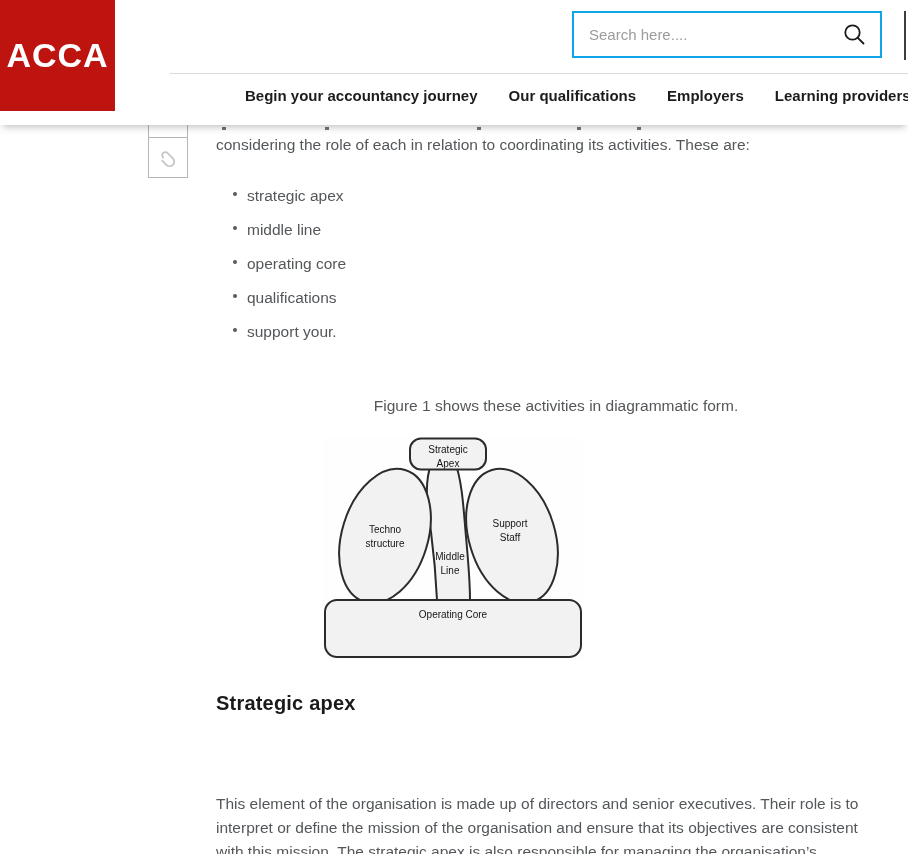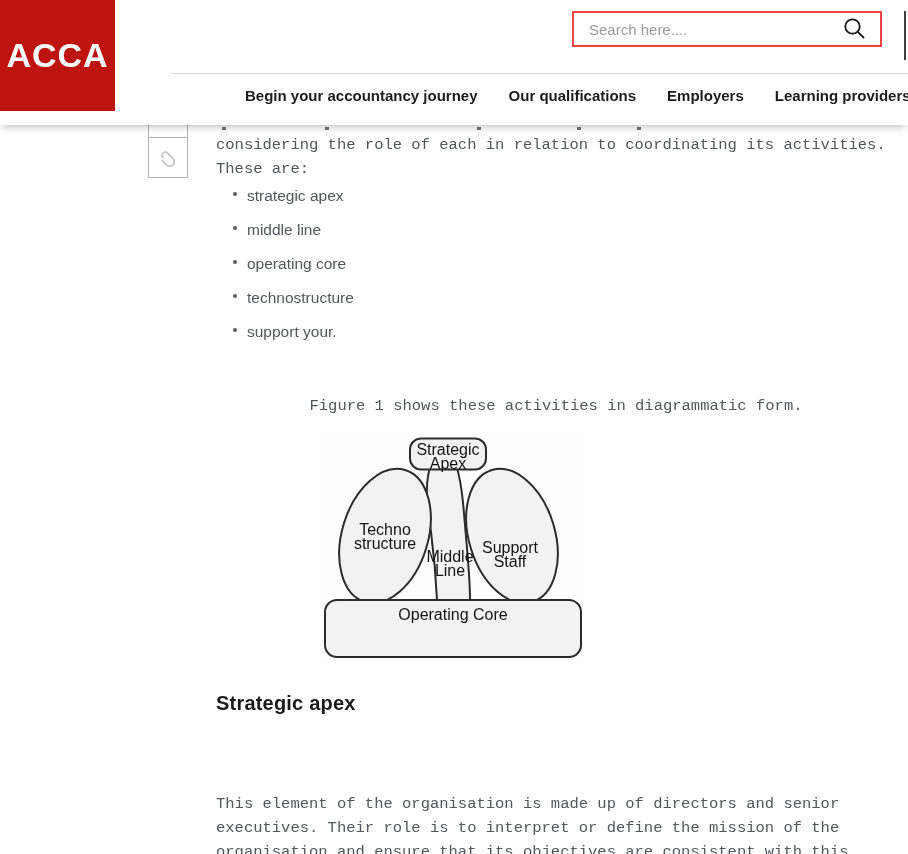--- a/index.html
+++ b/index.html
@@ -18,22 +18,22 @@
     background:#ffffff; z-index:10;
     box-shadow:0 5px 7px -3px rgba(0,0,0,0.25);
   }
   .logo {
     position:absolute; left:0; top:0; width:115px; height:111px;
     background:#be1410; color:#ffffff;
     display:flex; align-items:center; justify-content:center;
     font-weight:bold; font-size:34px; letter-spacing:1px;
   }
   .search-box {
-    position:absolute; left:572px; top:11px; width:310px; height:36px;
-    border:2px solid #ef4444; background:#fff;
+    position:absolute; left:572px; top:11px; width:310px; height:47px;
+    border:2px solid #0ea5e9; background:#fff;
     display:flex; align-items:center;
   }
   .search-input {
     flex:1; border:none; outline:none; background:transparent;
     font-family:"Liberation Sans", sans-serif;
     font-size:15px; color:#444; padding:0 8px 0 15px;
   }
   .search-input::placeholder { color:#9b9b9b; opacity:1; }
   .search-icon { width:24px; height:24px; margin-right:13px; cursor:pointer; flex:none; }
   .edge-clip {
@@ -62,43 +62,43 @@
     display:flex; align-items:center; justify-content:center; cursor:pointer;
   }
   .paperclip { width:22px; height:22px; transform:rotate(-45deg); }
 
   
   .remnants {
     position:absolute; left:222px; top:127px; width:4px; height:3px; background:#5c5c5c;
     box-shadow:103px 0 0 #5c5c5c, 255px 0 0 #5c5c5c, 355px 0 0 #5c5c5c, 415px 0 0 #5c5c5c;
     opacity:.85;
   }
-  .body-text { font-size:15.5px; line-height:24px; color:#54575a;font-family:Liberation Mono, monospace; }
+  .body-text { font-size:15.5px; line-height:24px; color:#54575a; }
   .intro-line  { position:absolute; left:216px; top:133px; width:680px; }
   .bullet-list { position:absolute; left:232px; top:184px; list-style:none; }
   .bullet-list li {
     position:relative; padding-left:15px; margin-bottom:10px;
     font-size:15.5px; line-height:24px; color:#54575a;
   }
   .bullet-list li::before {
     content:""; position:absolute; left:1px; top:8px;
     width:4px; height:4px; border-radius:50%; background:#5a5a5a;
   }
   .figure-lead { position:absolute; left:216px; top:394px; width:680px;text-align:center; }
 
   
   .figure { position:absolute; left:323px; top:437px; width:260px; height:224px; background:#fefefe; }
   .figure svg { position:absolute; left:0; top:0; }
   .fig-label {
-    position:absolute; font-size:16px; line-height:13.5px; color:#151515;
+    position:absolute; font-size:10px; line-height:13.5px; color:#151515;
     text-align:center; white-space:pre-line;
   }
   .lbl-apex      { left:75px;  top:6px;   width:100px; }
   .lbl-techno    { left:12px;  top:86px;  width:100px; }
-  .lbl-support   { left:137px; top:80px;  width:100px;margin-top:24px; }
+  .lbl-support   { left:137px; top:80px;  width:100px; }
   .lbl-middle    { left:77px;  top:113px; width:100px; }
   .lbl-operating { left:0;     top:171px; width:260px; }
 
   
   .section-heading {
     position:absolute; left:216px; top:692px;
     font-size:20px; font-weight:bold; color:#1a1a1a; letter-spacing:.2px;
   }
   .section-body { position:absolute; left:216px; top:744px; width:672px;margin-top:48px; }
 </style>
@@ -108,21 +108,21 @@
 <div class="page">
 
   <div class="remnants"></div>
 
   <p class="intro-line body-text">considering the role of each in relation to coordinating its activities. These are:</p>
 
   <ul class="bullet-list">
     <li>strategic apex</li>
     <li>middle line</li>
     <li>operating core</li>
-    <li>technostructure</li>
+    <li>qualifications</li>
     <li>support your.</li>
   </ul>
 
   <p class="figure-lead body-text">Figure 1 shows these activities in diagrammatic form.</p>
 
   <div class="figure">
     <svg width="260" height="224" viewBox="0 0 260 224">
 
       <path d="M109,25 C101,43 103,68 108,95 C111,118 113,141 114,163 L147,163 C147,138 144,113 142,88 C140,63 138,41 132,25 Z" fill="#f2f2f2" stroke="#2b2b2b" stroke-width="2"></path>
 

